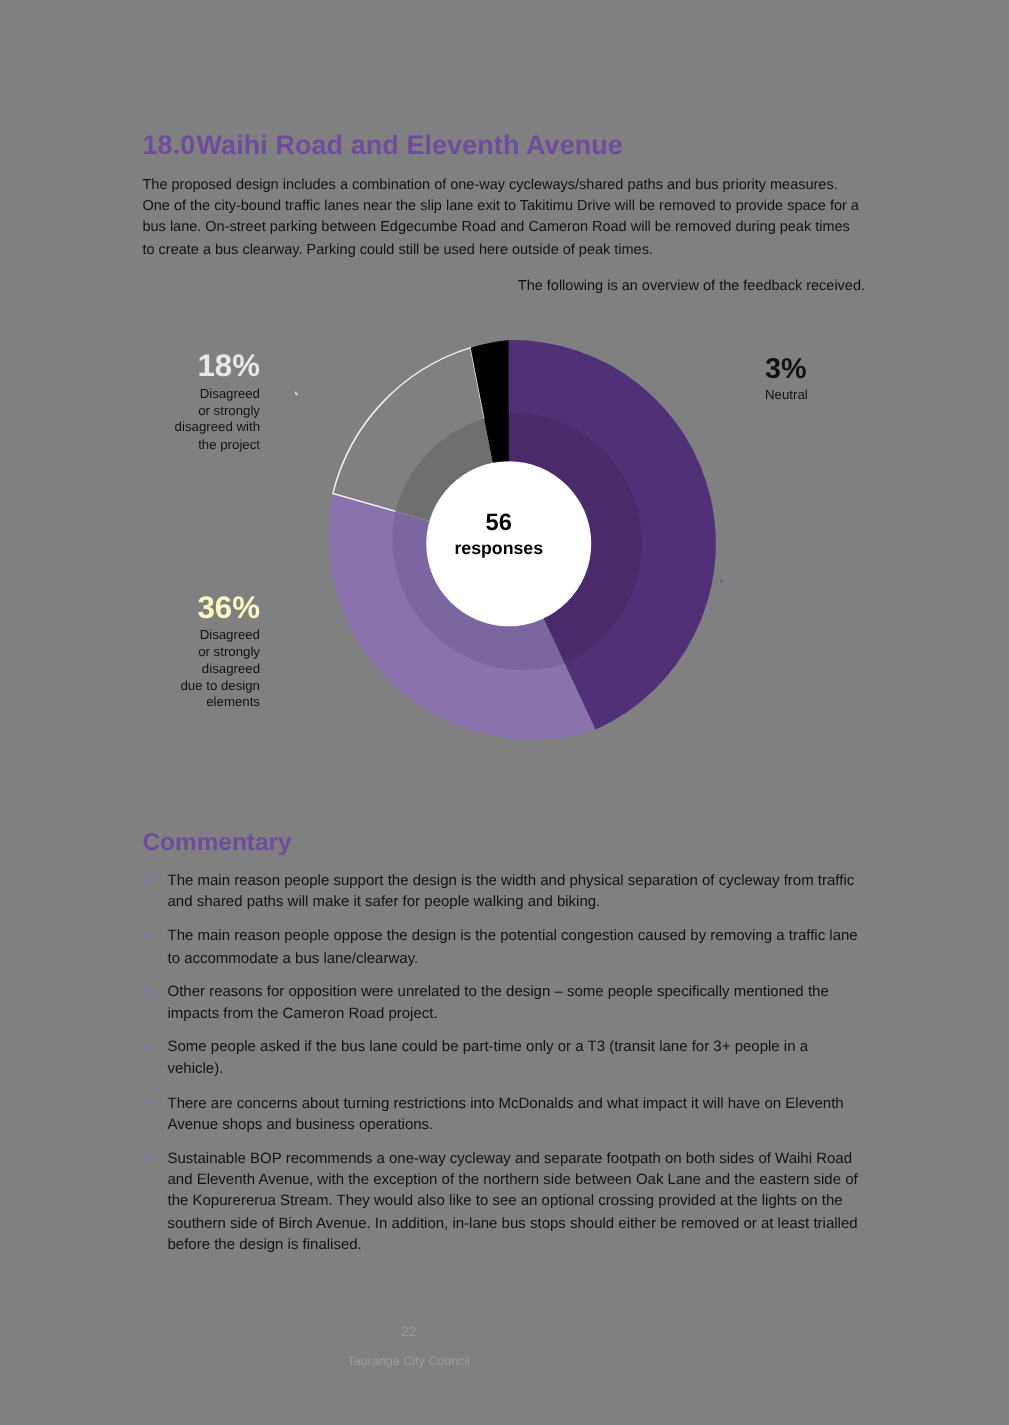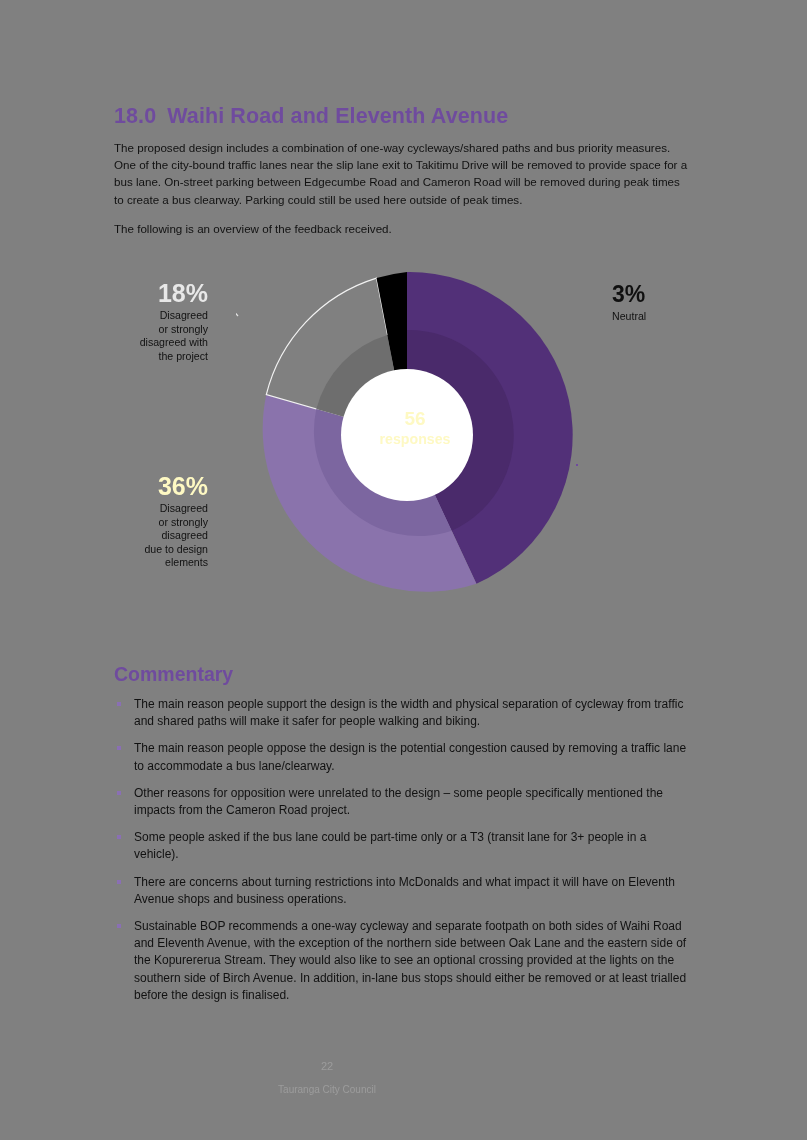--- a/index.html
+++ b/index.html
@@ -26,34 +26,34 @@
   .section-heading {
     position: absolute;
     left: 114px;
     top: 104px;
     width: 600px;
     font-size: 21.5px;
     font-weight: bold;
     color: #6f4b9e;
     letter-spacing: 0.1px;
   }
-  .section-heading .num { margin-right: 11px; text-align: center; }
+  .section-heading .num { margin-right: 1px; text-align: center; }
 
   
   .intro {
     position: absolute;
     left: 114px;
     top: 139px;
     width: 578px;
     font-size: 11.6px;
     line-height: 17.2px;
     color: #111111;
   }
   .intro p { margin: 0 0 12px 0; }
-  .intro p:last-child { margin-bottom: 0; }
+  .intro p:last-child { margin-bottom: 0; text-align: right; }
 
   
   .chart-area {
     position: absolute;
     left: 0;
     top: 255px;
     width: 807px;
     height: 380px;
   }
   .donut-svg {
@@ -104,25 +104,25 @@
   .callout-43 {
     left: 612px;
     top: 172px;
     width: 140px;
     text-align: left;
   }
   .callout-43 .pct { color: #6f4b9e; }
 
   .center-label {
     position: absolute;
-    left: 345px;
+    left: 329px;
     top: 408px;
     width: 140px;
     text-align: center;
-    color: #fef9c3;
+    color: #000000;
     font-weight: bold;
   }
   .center-label .count { font-size: 19px; line-height: 22px; }
   .center-label .word  { font-size: 14.2px; line-height: 18px; }
 
   
   .commentary-heading {
     position: absolute;
     left: 114px;
     top: 663px;

